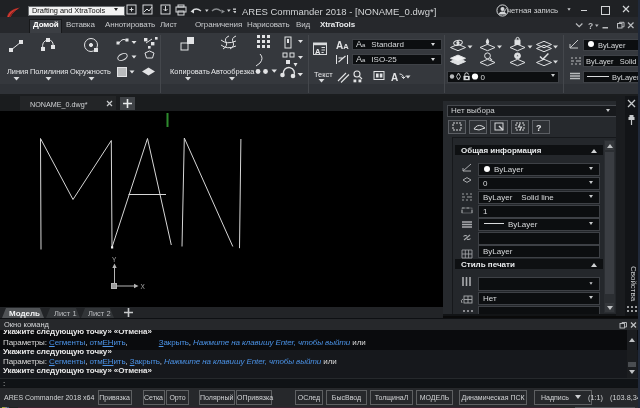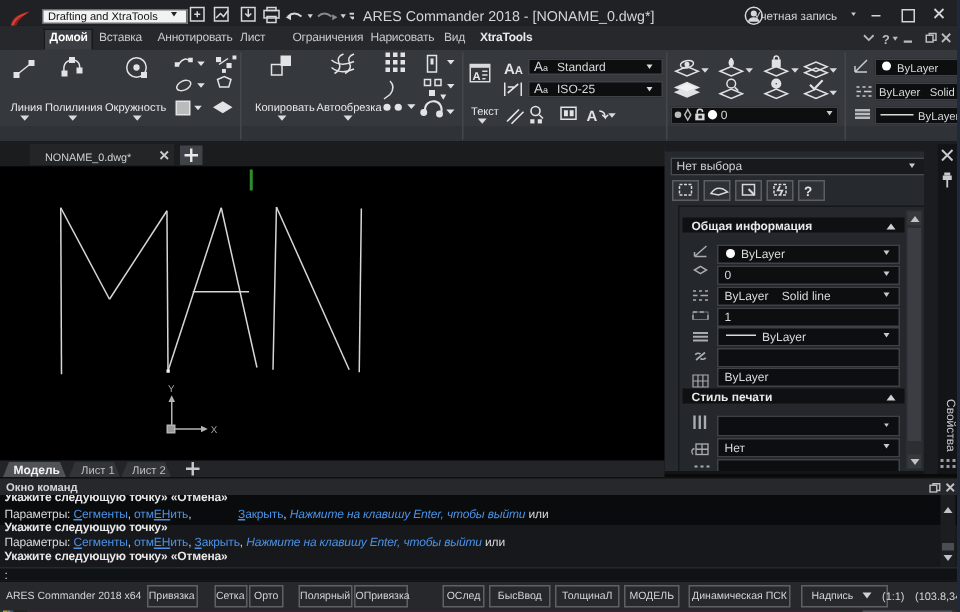--- a/index.html
+++ b/index.html
@@ -435,21 +435,21 @@
  <path d="M2 11 L6 1 H40 L44 11 Z" fill="#505356"></path>
  <path d="M46 11 L50 1 H76 L80 11 Z" fill="#323538"></path>
  <path d="M81 11 L85 1 H110 L114 11 Z" fill="#323538"></path>
  <text x="9" y="9" fill="#f2f3f4" font-size="8" font-weight="bold" font-family="Liberation Sans">Модель</text>
  <text x="54" y="9" fill="#bcbec1" font-size="7.5" font-family="Liberation Sans">Лист 1</text>
  <text x="88" y="9" fill="#bcbec1" font-size="7.5" font-family="Liberation Sans">Лист 2</text>
  <path d="M124 5.5 H133 M128.5 1 V10" stroke="#c8cacc" stroke-width="1.6"></path>
 </svg>
 
 <div class="abs" style="left:0;top:318px;width:640px;height:11px;background:#26282b;border-top:1px solid #0e1013;"></div>
-<div class="abs" style="left:4px;top:319.5px;font-size:7.5px;font-weight:bold;color:#d4d6d8;">Окно команд</div>
+<div class="abs" style="left:4px;top:319.5px;font-size:7.5px;font-weight:normal;color:#d4d6d8;">Окно команд</div>
 <svg class="abs" style="left:619px;top:322px;" width="18" height="7" viewBox="0 0 18 7">
  <rect x="1" y="1.5" width="4.5" height="4.5" fill="none" stroke="#c0c2c4" stroke-width="0.9"></rect>
  <path d="M3 1.5 v-1 h4.5 v4.5 h-2" fill="none" stroke="#c0c2c4" stroke-width="0.9"></path>
  <path d="M12 0.5 L17 5.5 M17 0.5 L12 5.5" stroke="#c0c2c4" stroke-width="1.2"></path>
 </svg>
 <div class="abs" style="left:0;top:329.5px;width:640px;height:48px;background:#0a0b0d;overflow:hidden;font-size:8px;color:#d8d8d8;letter-spacing:-0.1px;">
  <div style="position:absolute;left:0;top:20px;width:640px;height:28px;background:#16181c;"></div>
  <div style="position:absolute;left:3px;top:-2.7px;white-space:nowrap;font-weight:bold;color:#e8e8e8;">Укажите следующую точку» «Отмена»</div>
  <div style="position:absolute;left:3px;top:8.3px;white-space:nowrap;">Параметры: <span style="color:#4b92e5;margin-top:13px;"><u>С</u>егменты</span>, <span style="color:#4b92e5;margin-top:35px;">отм<u>ЕН</u>ить</span>, <span style="color:#4b92e5;padding-left:29px;"><u>З</u>акрыть</span>, <span style="color:#4b92e5;font-style:italic;">Нажмите на клавишу Enter, чтобы выйти</span> или</div>
  <div style="position:absolute;left:3px;top:17.8px;white-space:nowrap;font-weight:bold;color:#e8e8e8;">Укажите следующую точку»</div>

